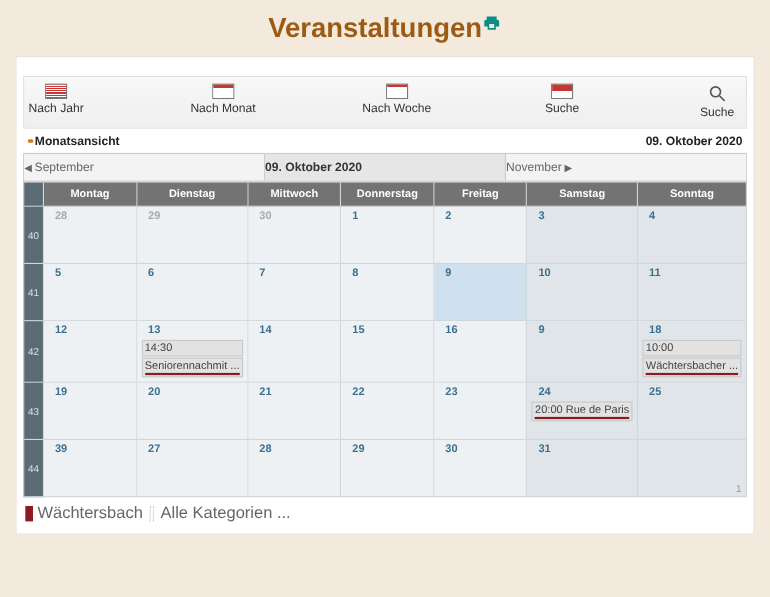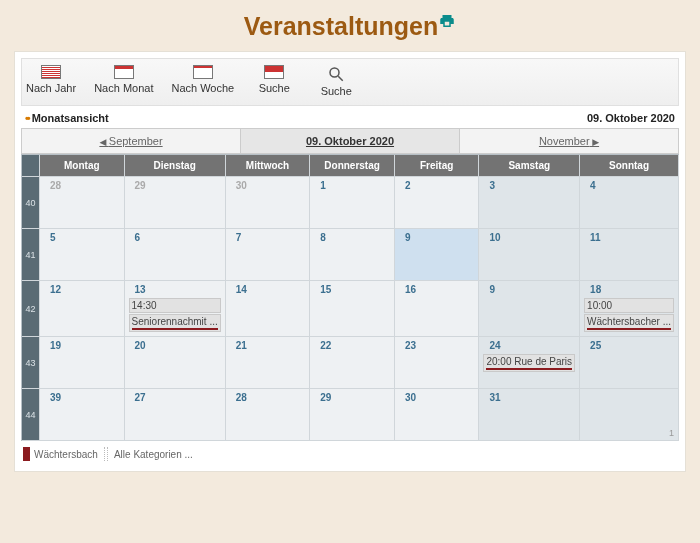--- a/index.html
+++ b/index.html
@@ -2,58 +2,58 @@
 <html><head>
 <meta charset="utf-8">
 <style>
   * { box-sizing: border-box; margin: 0; padding: 0; }
   body { font-family: Arial, Helvetica, sans-serif; background: #f3eadd; width: 700px; height: 543px; overflow: hidden; }
   .page { padding: 12px 14px 8px 14px; }
   .title-row { display: flex; justify-content: center; align-items: flex-start; }
   h1 { color: #9c5a12; font-size: 25px; font-weight: bold; }
   .print-icon { color: #0b8c8b; font-size: 16px; cursor: pointer; }
   .card { background: #fff; border: 1px solid #e5e0d6; margin-top: 10px; padding: 6px 6px 8px 6px; }
-  .view-tabs { display: flex; justify-content: flex-start; gap: 10px; padding: 4px 0 6px 0; border: 1px solid #e0e0e0; background: linear-gradient(#f8f8f8,#efefef); }
+  .view-tabs { display: flex; justify-content: space-between; gap: 26px; padding: 4px 0 6px 0; border: 1px solid #e0e0e0; background: linear-gradient(#f8f8f8,#efefef); margin-top: 11px; }
   .view-tab { display: flex; flex-direction: column; align-items: center; font-size: 11px; color: #333; cursor: pointer; padding: 2px 4px; min-width: 52px; }
   .tab-icon { width: 20px; height: 14px; border: 1px solid #777; background: #fff; display: flex; flex-wrap: wrap; margin-bottom: 3px; position: relative; }
   .tab-icon::before { content:""; position:absolute; inset:0; }
   .icon-year::before { background: repeating-linear-gradient(#fff 0 1px,#c33 1px 2px); }
   .icon-month::before { background: linear-gradient(#c33 0 3px,#fff 3px 100%); }
   .icon-week::before { background: linear-gradient(#c33 0 2px,#fff 2px 100%); }
   .icon-today::before { background: linear-gradient(#c33 0 6px,#fff 6px 100%); }
   .search-icon { width:18px; height:18px; margin-bottom:2px; position: relative; }
   .search-icon svg { width:100%; height:100%; }
   .crumb-row { display:flex; justify-content: space-between; align-items: center; font-size: 11px; padding: 6px 4px 4px 4px; color: #222; }
   .crumb-left::before { content:"\2022\2022 "; color:#d77a00; letter-spacing:-2px; margin-right:3px; }
   .crumb-left { font-weight: bold; }
   .crumb-right { font-weight: bold; }
   
   .month-nav { display:flex; border:1px solid #ccc; }
-  .month-nav > div { flex:1; text-align:center; font-size:11px; padding:6px 0;text-decoration:underline; }
+  .month-nav > div { flex:1; text-align:left; font-size:11px; padding:6px 0; }
   .mn-prev, .mn-next { background:#f3f3f3; color:#666; cursor:pointer; }
   .mn-curr { background:#e6e6e6; font-weight:bold; color:#333; border-left:1px solid #ccc; border-right:1px solid #ccc; }
   .tri { font-size:9px; }
   
   .cal { display:grid; grid-template-columns: 18px repeat(7,1fr); border-left:1px solid #b7c0c6; border-top:1px solid #b7c0c6; font-size:10px; }
   .cal > div { border-right:1px solid #d0d6da; border-bottom:1px solid #d0d6da; }
   .hd { background:#737373; color:#fff; text-align:center; padding:5px 0; font-weight:bold; font-size:10px; }
   .hd.corner { background:#5a6b74; }
   .wk { background:#5a6b74; color:#dbe2e6; display:flex; align-items:center; justify-content:center; font-size:9px; }
   .cell { background:#eef1f3; min-height:52px; position:relative; padding:3px 4px; }
   .cell.other { background:#eef1f3; }
   .cell.other .dn { color:#aaa; }
   .cell .dn { position:absolute; top:3px; left:10px; color:#3b6f8f; font-weight:bold; font-size:10px; }
   .cell.wknd { background:#dfe5e9; }
   .cell.today { background:#cfe0ef; }
   .cell.today .dn { color:#3b6f8f; }
   .events { margin-top:14px; }
   .ev { background:#e2e2e2; border:1px solid #c9c9c9; font-size:10px; color:#444; padding:1px 2px; margin-bottom:1px; white-space:nowrap; overflow:hidden; text-overflow:ellipsis; cursor:pointer; }
   .ev .under { display:block; height:2px; background:#8b1b1f; margin-top:1px; }
   .footer-note { position:absolute; bottom:2px; right:4px; color:#999; font-size:9px; }
-  .legend { display:flex; align-items:center; gap:4px; font-size:10px; color:#666; padding:6px 2px 2px 2px; }
+  .legend { display:flex; align-items:center; gap:4px; font-size:15px; color:#666; padding:6px 2px 2px 2px; }
   .lg-box { width:7px; height:14px; background:#8b1b1f; display:inline-block; }
   .lg-sep { display:inline-block; width:4px; height:14px; border-left:1px dotted #bbb; border-right:1px dotted #bbb; margin:0 2px; }
 </style>
 </head>
 <body>
 
 <div class="page">
   <div class="title-row">
     <h1>Veranstaltungen</h1>
     <span class="print-icon">

